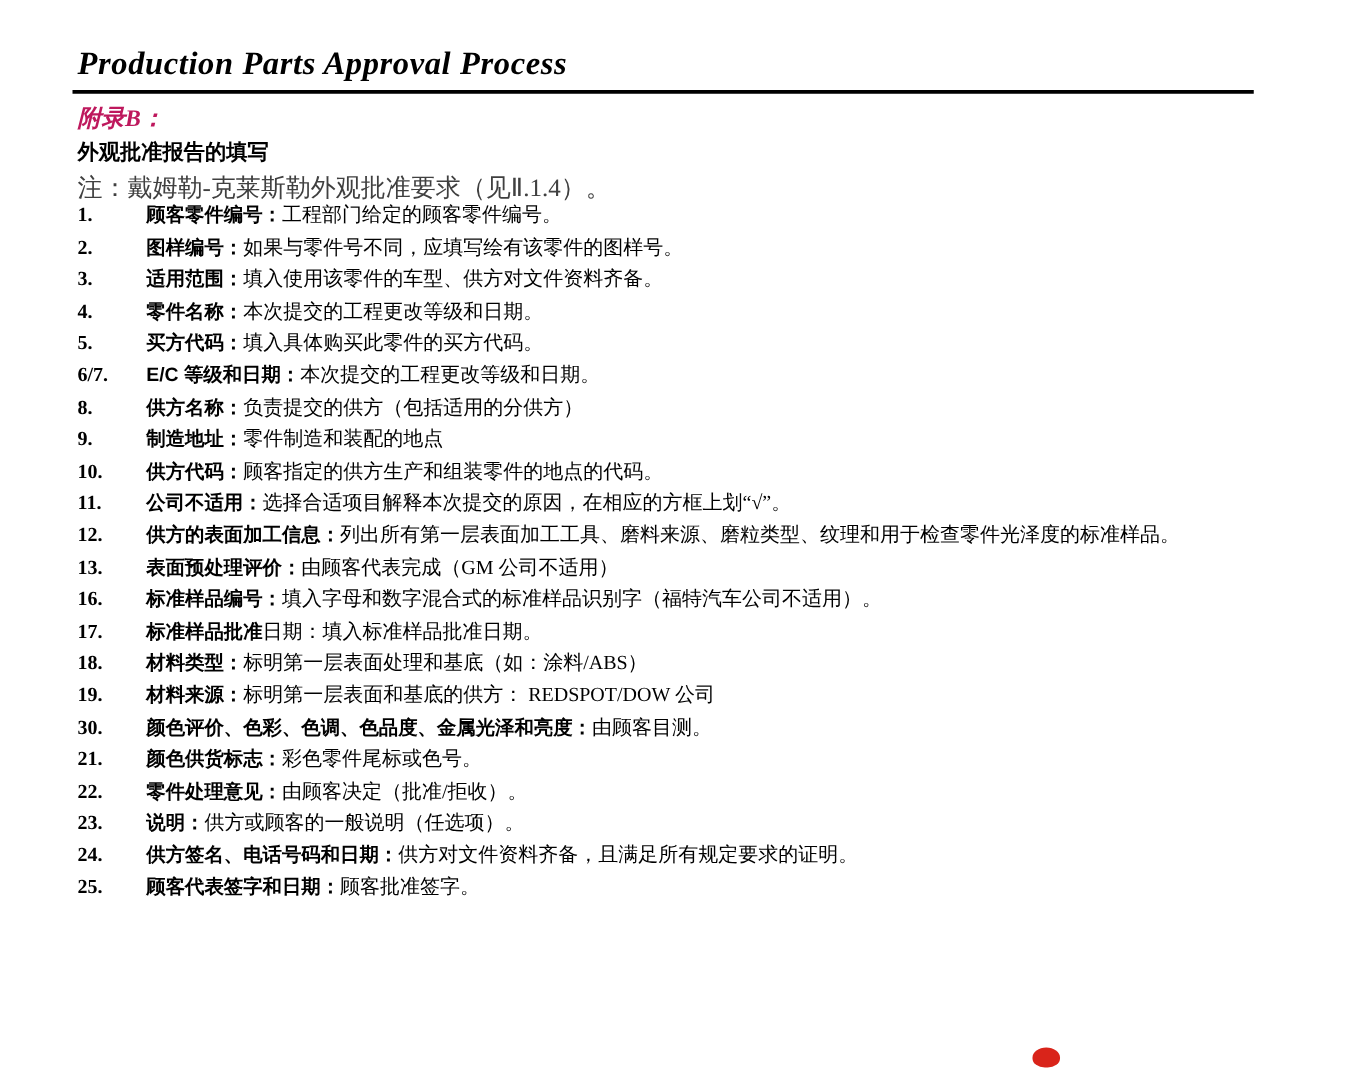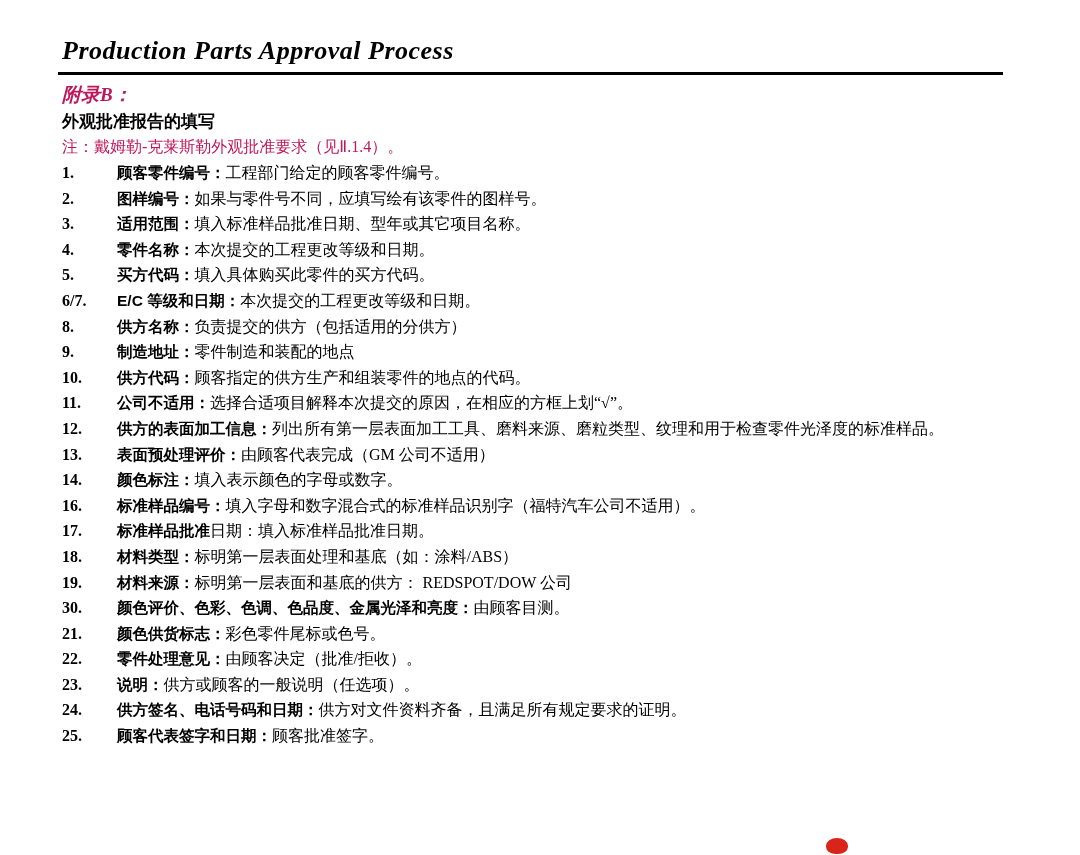--- a/index.html
+++ b/index.html
@@ -60,22 +60,22 @@
     font-family: "Liberation Sans", sans-serif;
     font-weight: bold;
     font-size: 17px;
     color: #000;
   }
   .note-line {
     position: absolute;
     left: 62px;
     top: 137px;
     font-family: "Liberation Serif", serif;
-    font-size: 16px;
-    color: #be185d;
+    font-size: 20px;
+    color: #404040;
     white-space: nowrap;
   }
   .list {
     position: absolute;
     left: 62px;
     top: 160px;
     width: 960px;
   }
   .item {
     position: relative;
@@ -146,21 +146,21 @@
     <div class="item">
       <span class="item-num">2.</span>
       <div class="item-body">
         <span class="term">图样编号：</span><span class="desc">如果与零件号不同，应填写绘有该零件的图样号。</span>
       </div>
     </div>
 
     <div class="item">
       <span class="item-num">3.</span>
       <div class="item-body">
-        <span class="term">适用范围：</span><span class="desc">填入标准样品批准日期、型年或其它项目名称。</span>
+        <span class="term">适用范围：</span><span class="desc">填入使用该零件的车型、供方对文件资料齐备。</span>
       </div>
     </div>
 
     <div class="item">
       <span class="item-num">4.</span>
       <div class="item-body">
         <span class="term">零件名称：</span><span class="desc">本次提交的工程更改等级和日期。</span>
       </div>
     </div>
 
@@ -213,26 +213,20 @@
       </div>
     </div>
 
     <div class="item">
       <span class="item-num">13.</span>
       <div class="item-body">
         <span class="term">表面预处理评价：</span><span class="desc">由顾客代表完成（GM 公司不适用）</span>
       </div>
     </div>
 
-    <div class="item">
-      <span class="item-num">14.</span>
-      <div class="item-body">
-        <span class="term">颜色标注：</span><span class="desc">填入表示颜色的字母或数字。</span>
-      </div>
-    </div>
 
 
     <div class="item">
       <span class="item-num">16.</span>
       <div class="item-body">
         <span class="term">标准样品编号：</span><span class="desc">填入字母和数字混合式的标准样品识别字（福特汽车公司不适用）。</span>
       </div>
     </div>
 
     <div class="item">

